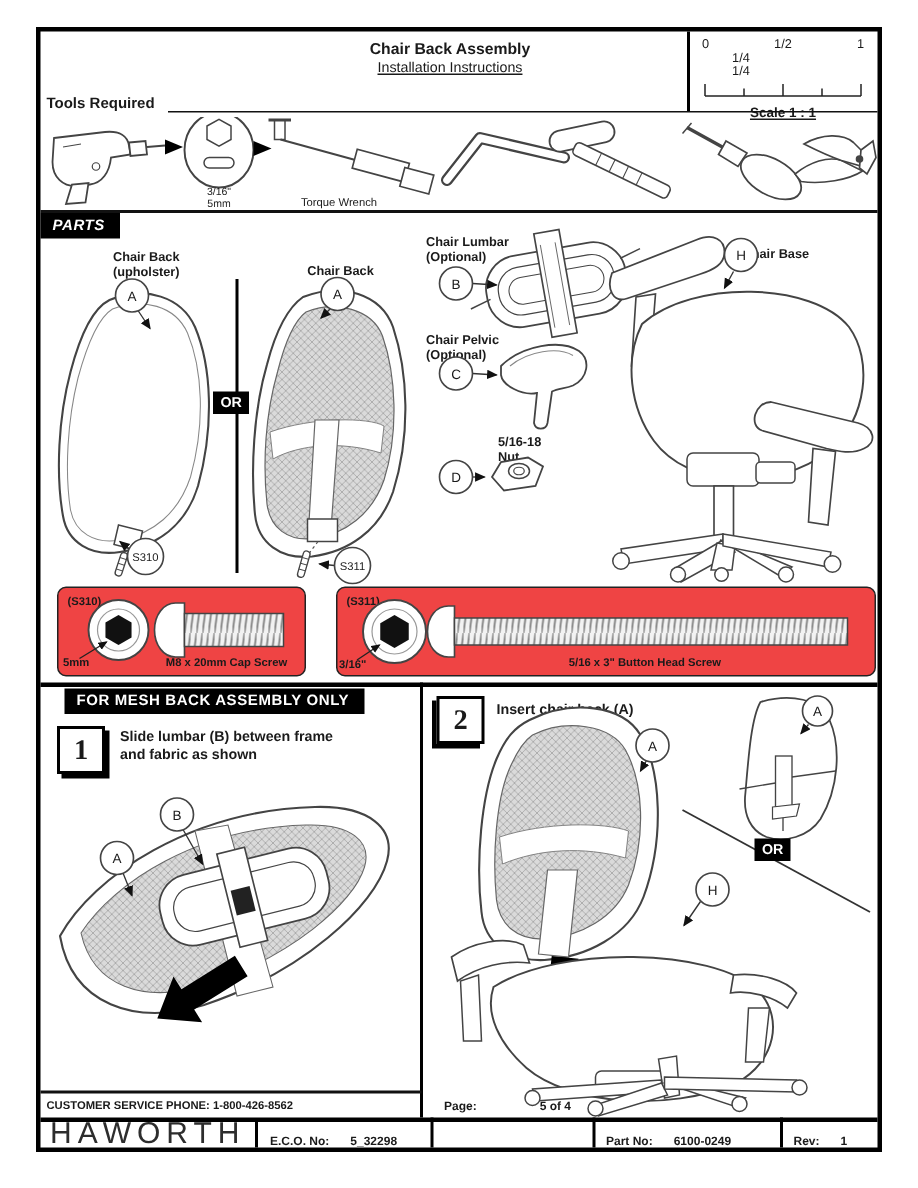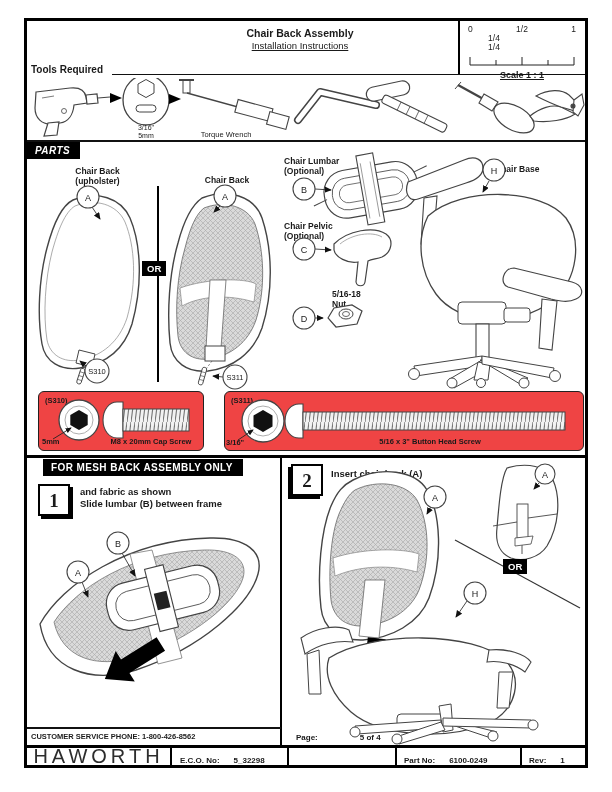--- a/index.html
+++ b/index.html
@@ -289,22 +289,22 @@
 
   <div class="abs hline-thick" style="left:27px;top:455px;width:558px;"></div>
   <div class="abs vline" style="left:280px;top:455px;height:290px;"></div>
 
   <div class="abs banner" style="left:27px;top:459px;margin-left:16px;">FOR MESH BACK ASSEMBLY ONLY</div>
 
   <div class="abs numbox shadow-r" style="left:38px;top:484px;">
     <span>1</span>
   </div>
   <div class="abs steptext" style="left:80px;top:486px;width:190px;">
+    <div>Slide lumbar (B) between frame</div>
     <div>and fabric as shown</div>
-    <div>Slide lumbar (B) between frame</div>
   </div>
 
   <svg class="abs" style="left:32px;top:512px;" width="245" height="198" viewBox="0 0 245 198">
     <defs>
       <pattern id="mB" width="5" height="5" patternUnits="userSpaceOnUse">
         <rect width="5" height="5" fill="#dadada"></rect>
         <path d="M0,5 L5,0 M0,0 L5,5" stroke="#a9a9a9" stroke-width="0.6"></path>
       </pattern>
     </defs>
     <path d="M8,112 C30,72 96,28 178,26 C214,25 232,40 226,62 C218,92 170,136 104,158 C58,172 16,158 8,112 Z" fill="#fff" stroke="#444" stroke-width="1.4"></path>

